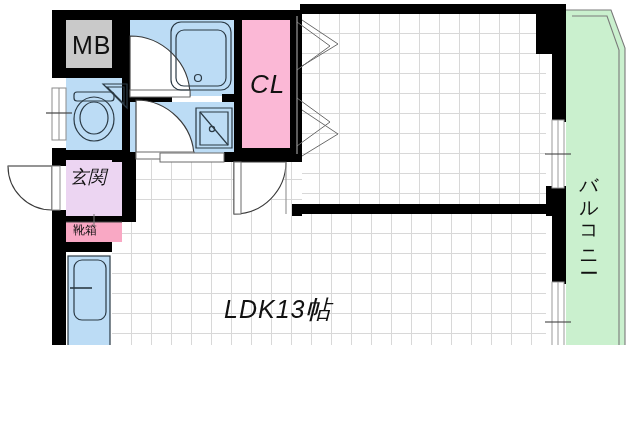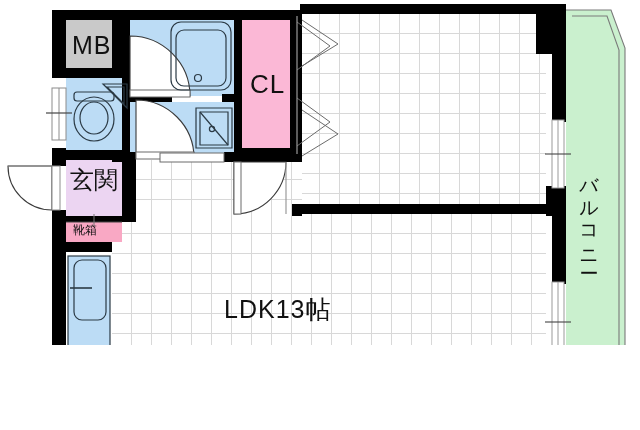--- a/index.html
+++ b/index.html
@@ -46,21 +46,21 @@
     position: absolute;
     color: #111111;
     font-family: "Liberation Sans", sans-serif;
     white-space: nowrap;
     line-height: 1;
   }
   .lbl-mb      { font-size: 25px; letter-spacing: 1px; font-weight: 400; }
   .lbl-cl      { font-size: 26px; letter-spacing: 1px; }
   .lbl-room    { font-size: 24px; letter-spacing: 0px; }
   .lbl-ldk     { font-size: 25px; letter-spacing: 1px; }
-  .lbl-genkan  { font-size: 24px; letter-spacing: 0px; }
+  .lbl-genkan  { font-size: 18px; letter-spacing: 0px; font-style: italic; }
   .lbl-kutsu   { font-size: 12px; letter-spacing: 0px; }
   .lbl-balcony {
     font-size: 19px;
     writing-mode: vertical-rl;
     text-orientation: upright;
     letter-spacing: 3px;
   }
 
   svg.ov { position: absolute; left: 0; top: 0; overflow: visible; }
 
@@ -227,24 +227,24 @@
     </g>
 
     <g>
       <line x1="66" y1="222" x2="122" y2="222" stroke="#444" stroke-width="1"></line>
       <line x1="94" y1="214" x2="94" y2="226" stroke="#777" stroke-width="1"></line>
     </g>
   </svg>
 
   <div class="label lbl-mb" style="left:72px; top:33px;">MB</div>
 
-  <div class="label lbl-cl" style="left:250px; top:71px;">CL</div>
-
-
-  <div class="label lbl-ldk" style="left:224px; top:297px;">LDK13帖</div>
+  <div class="label lbl-cl" style="left:250px; top:71px;font-style:italic;">CL</div>
+
+
+  <div class="label lbl-ldk" style="left:224px; top:297px;font-style:italic;">LDK13帖</div>
 
   <div class="label lbl-genkan" style="left:70px; top:168px;">玄関</div>
 
   <div class="label lbl-kutsu" style="left:73px; top:224px;">靴箱</div>
 
   <div class="label lbl-balcony" style="left:580px; top:164px;">バルコニー</div>
 
 </div>
 
 </body></html>

